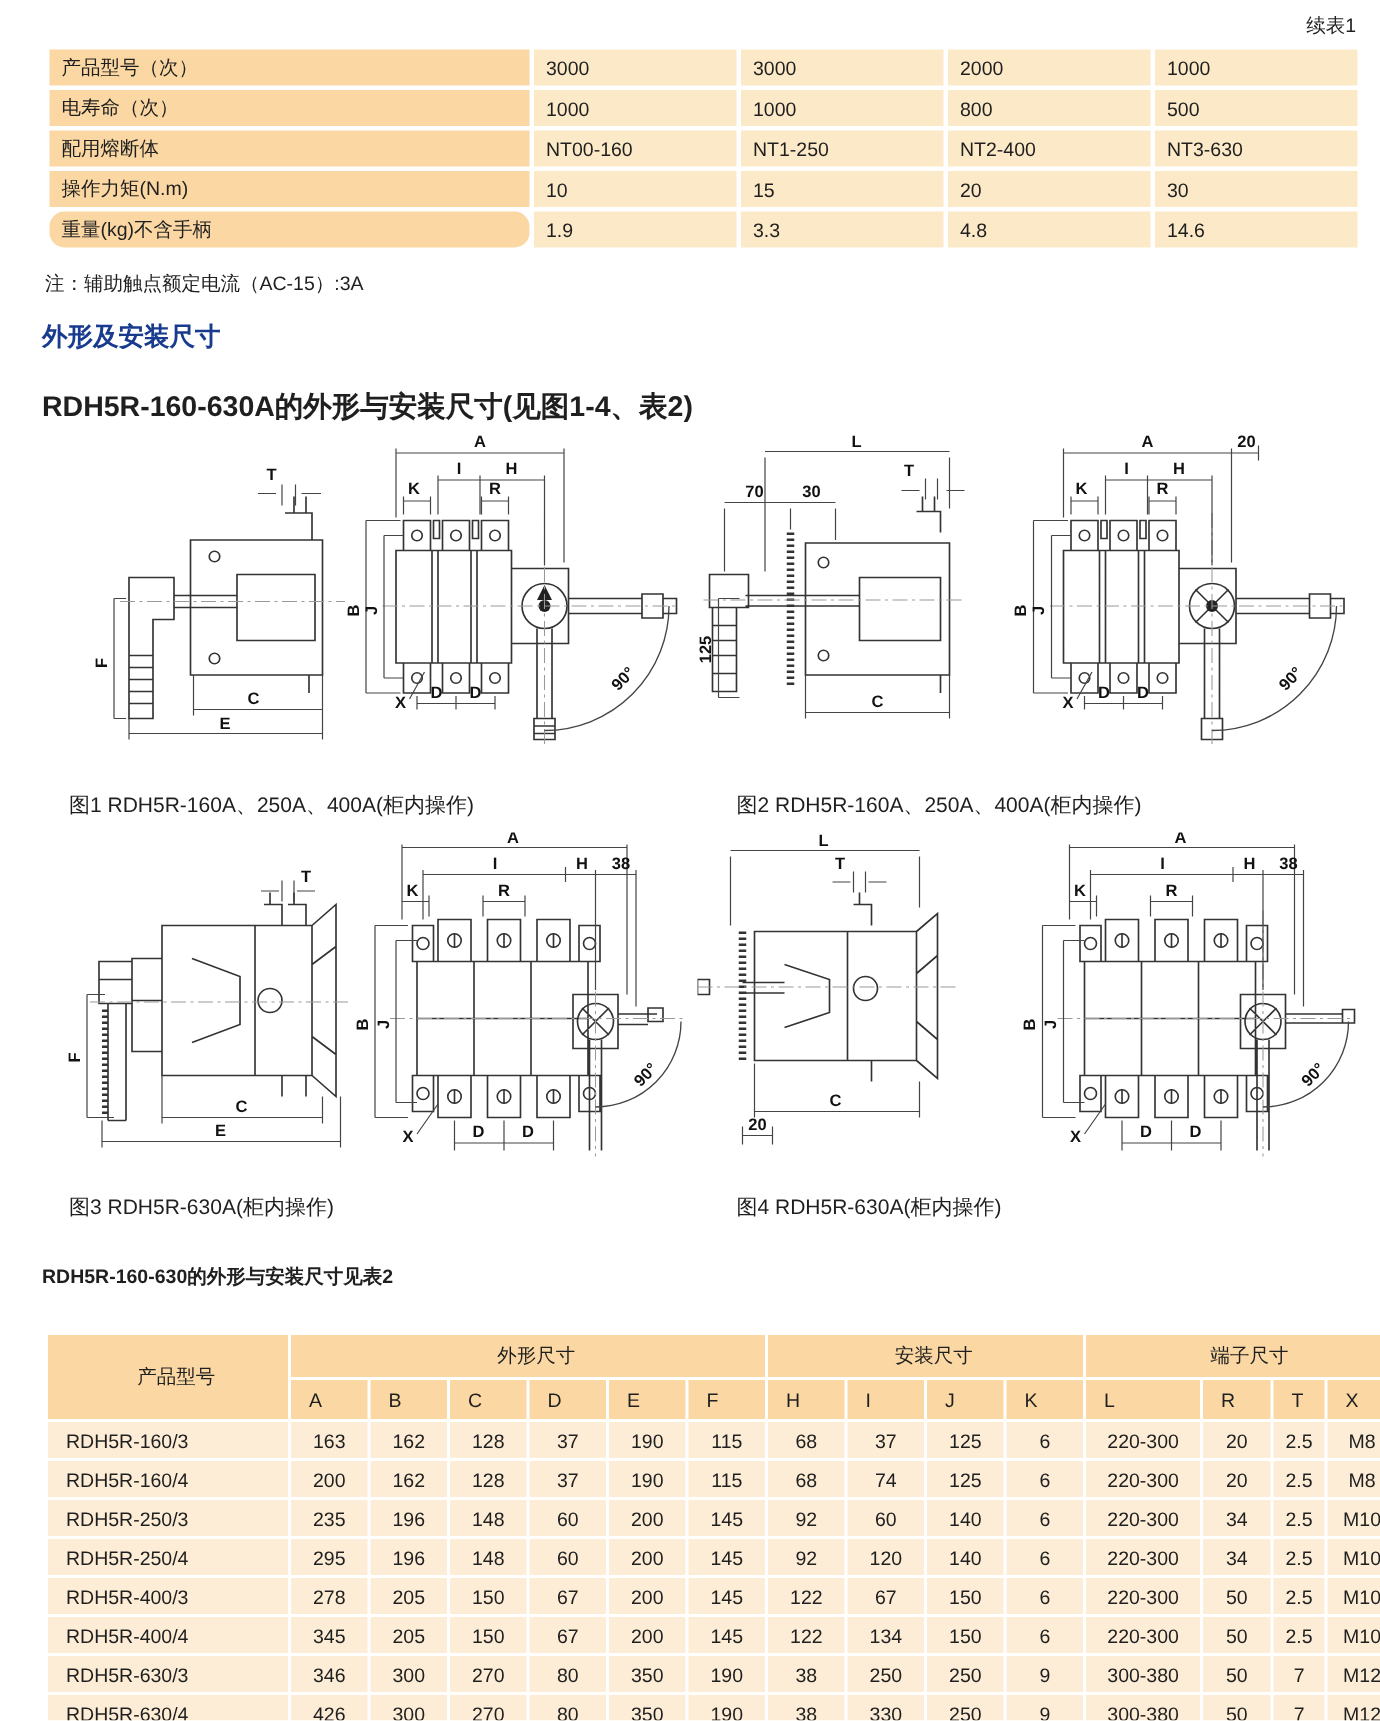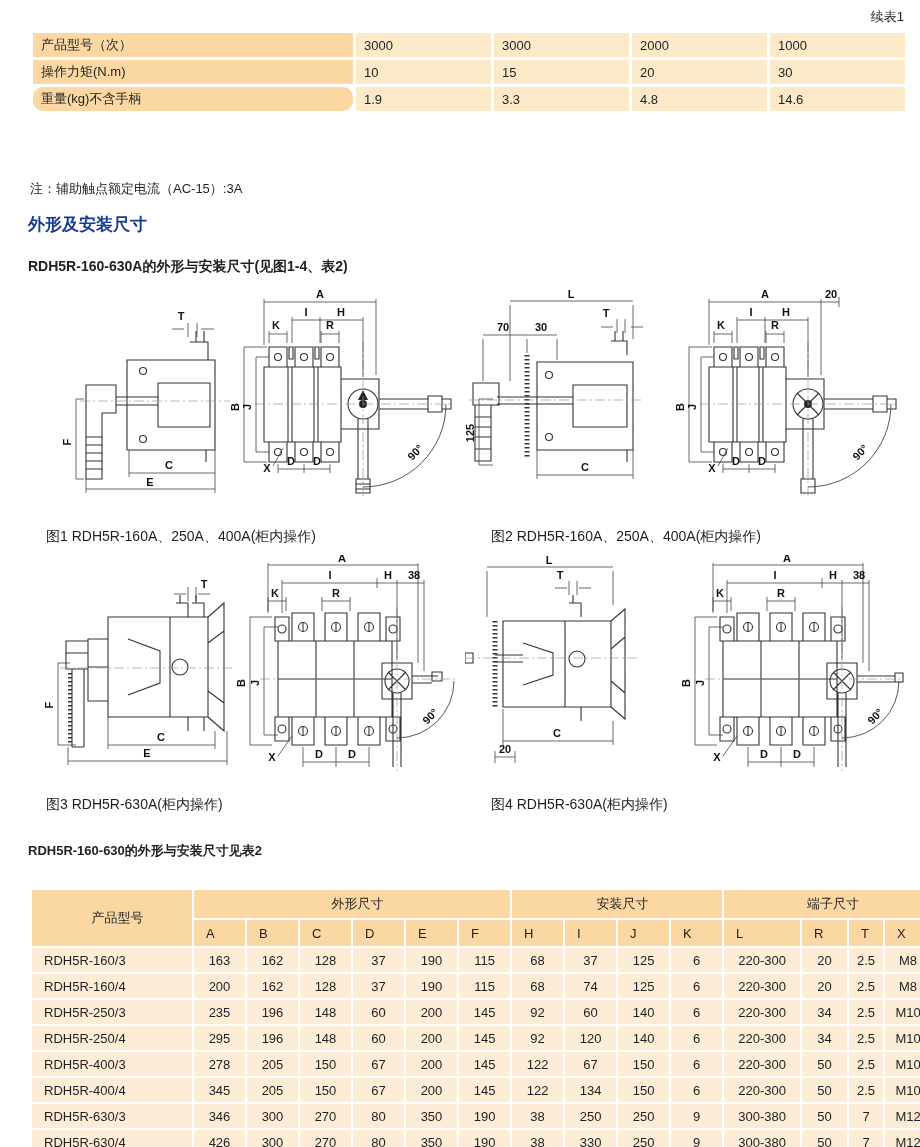--- a/index.html
+++ b/index.html
@@ -13,21 +13,21 @@
   .page{position:relative;width:920px;height:1147px;background:#fff;overflow:hidden;
         font-family:"Liberation Sans","DejaVu Sans",sans-serif;color:var(--ink);}
   .cont-label{position:absolute;top:8px;right:16px;font-size:13px;text-align:center;}
   .t2-label{position:absolute;top:864px;right:16px;font-size:13px;margin-top:24px;}
   table{border-collapse:separate;table-layout:fixed;}
   #t1{position:absolute;left:30px;top:30px;width:878px;border-spacing:3px;}
   #t1 td{height:24px;font-size:13px;background:var(--c-val);padding:0 0 0 8px;vertical-align:middle;overflow:hidden;white-space:nowrap;}
   #t1 td.lbl{background:var(--c-head);}
   .note{position:absolute;left:30px;top:180px;font-size:13px;}
   .heading{position:absolute;left:28px;top:213px;font-size:17px;font-weight:bold;color:var(--blue);}
-  .sub1{position:absolute;left:28px;top:258px;font-size:14px;font-weight:bold;}
+  .sub1{position:absolute;left:28px;top:258px;font-size:19px;font-weight:bold;}
   .sub2{position:absolute;left:28px;top:842px;font-size:13px;font-weight:bold;}
   .figs{position:absolute;left:20px;top:287px;display:grid;grid-template-columns:445px 445px;grid-template-rows:268px 268px;}
   .figcell{position:relative;}
   .fig-caption{margin:3px 0 0 26px;font-size:14px;white-space:nowrap;}
   .fig-svg{display:block;}
   .ol path,.ol circle{stroke:#333;stroke-width:1.1;fill:none;}
   .ol .fill{fill:#222;stroke:none;}
   .dm path{stroke:#444;stroke-width:0.8;fill:none;}
   .cl{stroke:#999;stroke-width:0.7;fill:none;stroke-dasharray:10 3 2 3;}
   .arc{stroke:#444;stroke-width:0.9;fill:none;}
@@ -51,20 +51,34 @@
   <table id="t1">
       <tbody>
         <tr>
           <td class="lbl" style="width: 312px;">产品型号（次）</td>
           <td>3000</td>
           <td>3000</td>
           <td>2000</td>
           <td>1000</td>
         </tr>
         <tr>
+          <td class="lbl" style="width: 312px;">电寿命（次）</td>
+          <td>1000</td>
+          <td>1000</td>
+          <td>800</td>
+          <td>500</td>
+        </tr>
+        <tr>
+          <td class="lbl" style="width: 312px;">配用熔断体</td>
+          <td>NT00-160</td>
+          <td>NT1-250</td>
+          <td>NT2-400</td>
+          <td>NT3-630</td>
+        </tr>
+        <tr>
           <td class="lbl" style="width: 312px;">操作力矩(N.m)</td>
           <td>10</td>
           <td>15</td>
           <td>20</td>
           <td>30</td>
         </tr>
         <tr>
           <td class="lbl" style="width: 312px; border-radius: 10px;">重量(kg)不含手柄</td>
           <td>1.9</td>
           <td>3.3</td>

